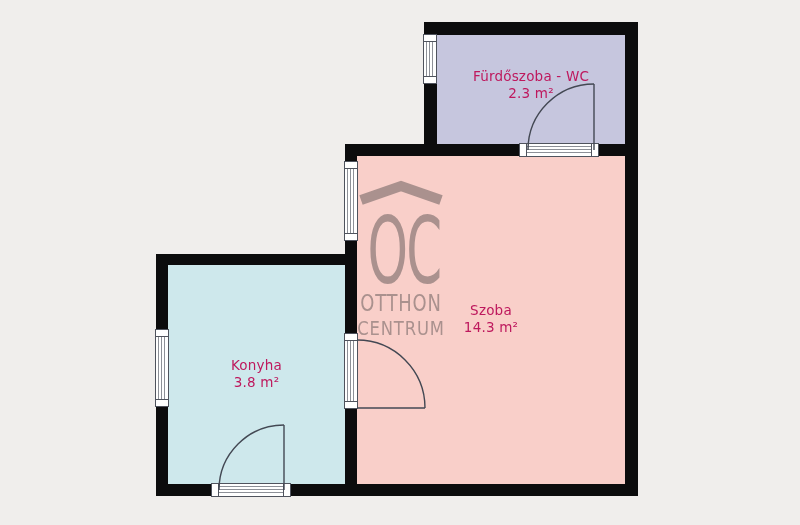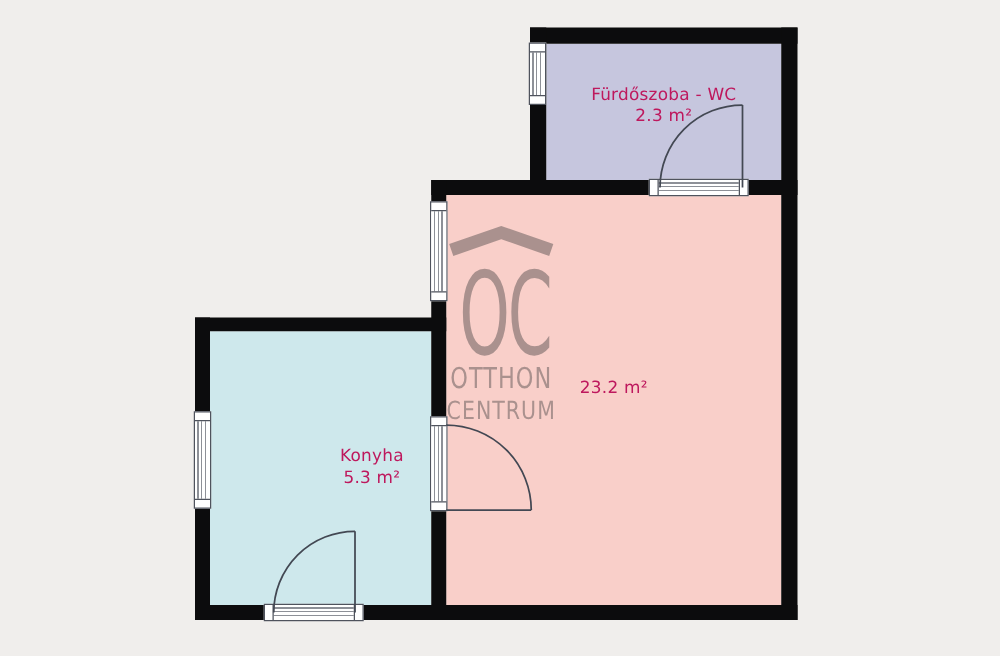--- a/index.html
+++ b/index.html
@@ -45,21 +45,21 @@
 
   
   .overlay{position:absolute;left:0;top:0;z-index:4;pointer-events:none;}
   .overlay path{fill:none;stroke:#434853;stroke-width:1.4;}
 
   
   .lbl{position:absolute;z-index:5;text-align:center;color:#be185d;
        font-size:13.5px;line-height:17px;letter-spacing:0.2px;}
   .lbl-bath  {left:437px;top:68px; width:188px;}
   .lbl-szoba {left:357px;top:302px;width:268px;}
-  .lbl-konyha{left:168px;top:357px;width:177px;padding-left:41px;}
+  .lbl-konyha{left:168px;top:357px;width:177px;}
 
   
   .wm{position:absolute;left:341px;top:178px;width:120px;height:166px;z-index:2;
       font-weight:normal;text-align:center;}
   .wm-roof{position:absolute;top:0;left:12px;}
   .wm-oc{position:absolute;top:26px;left:0;width:120px;font-size:92px;line-height:96px;
          letter-spacing:-3px;transform:scaleX(0.56);transform-origin:50% 50%;}
   .wm-l1{position:absolute;top:113px;left:0;width:120px;font-size:23px;line-height:24px;
          letter-spacing:1px;transform:scaleX(0.78);transform-origin:50% 50%;}
   .wm-l2{position:absolute;top:140px;left:0;width:120px;font-size:20px;line-height:20px;
@@ -119,20 +119,21 @@
     <div class="wm-oc">OC</div>
     <div class="wm-l1">OTTHON</div>
     <div class="wm-l2">CENTRUM</div>
   </div>
 
   <div class="lbl lbl-bath">
     <div>Fürdőszoba - WC</div>
     <div>2.3 m²</div>
   </div>
   <div class="lbl lbl-szoba">
-    <div>23.2 m²</div>
+    <div>Szoba</div>
+    <div>14.3 m²</div>
   </div>
   <div class="lbl lbl-konyha">
     <div>Konyha</div>
-    <div>5.3 m²</div>
+    <div>3.8 m²</div>
   </div>
 
 </div>
 
 </body></html>

